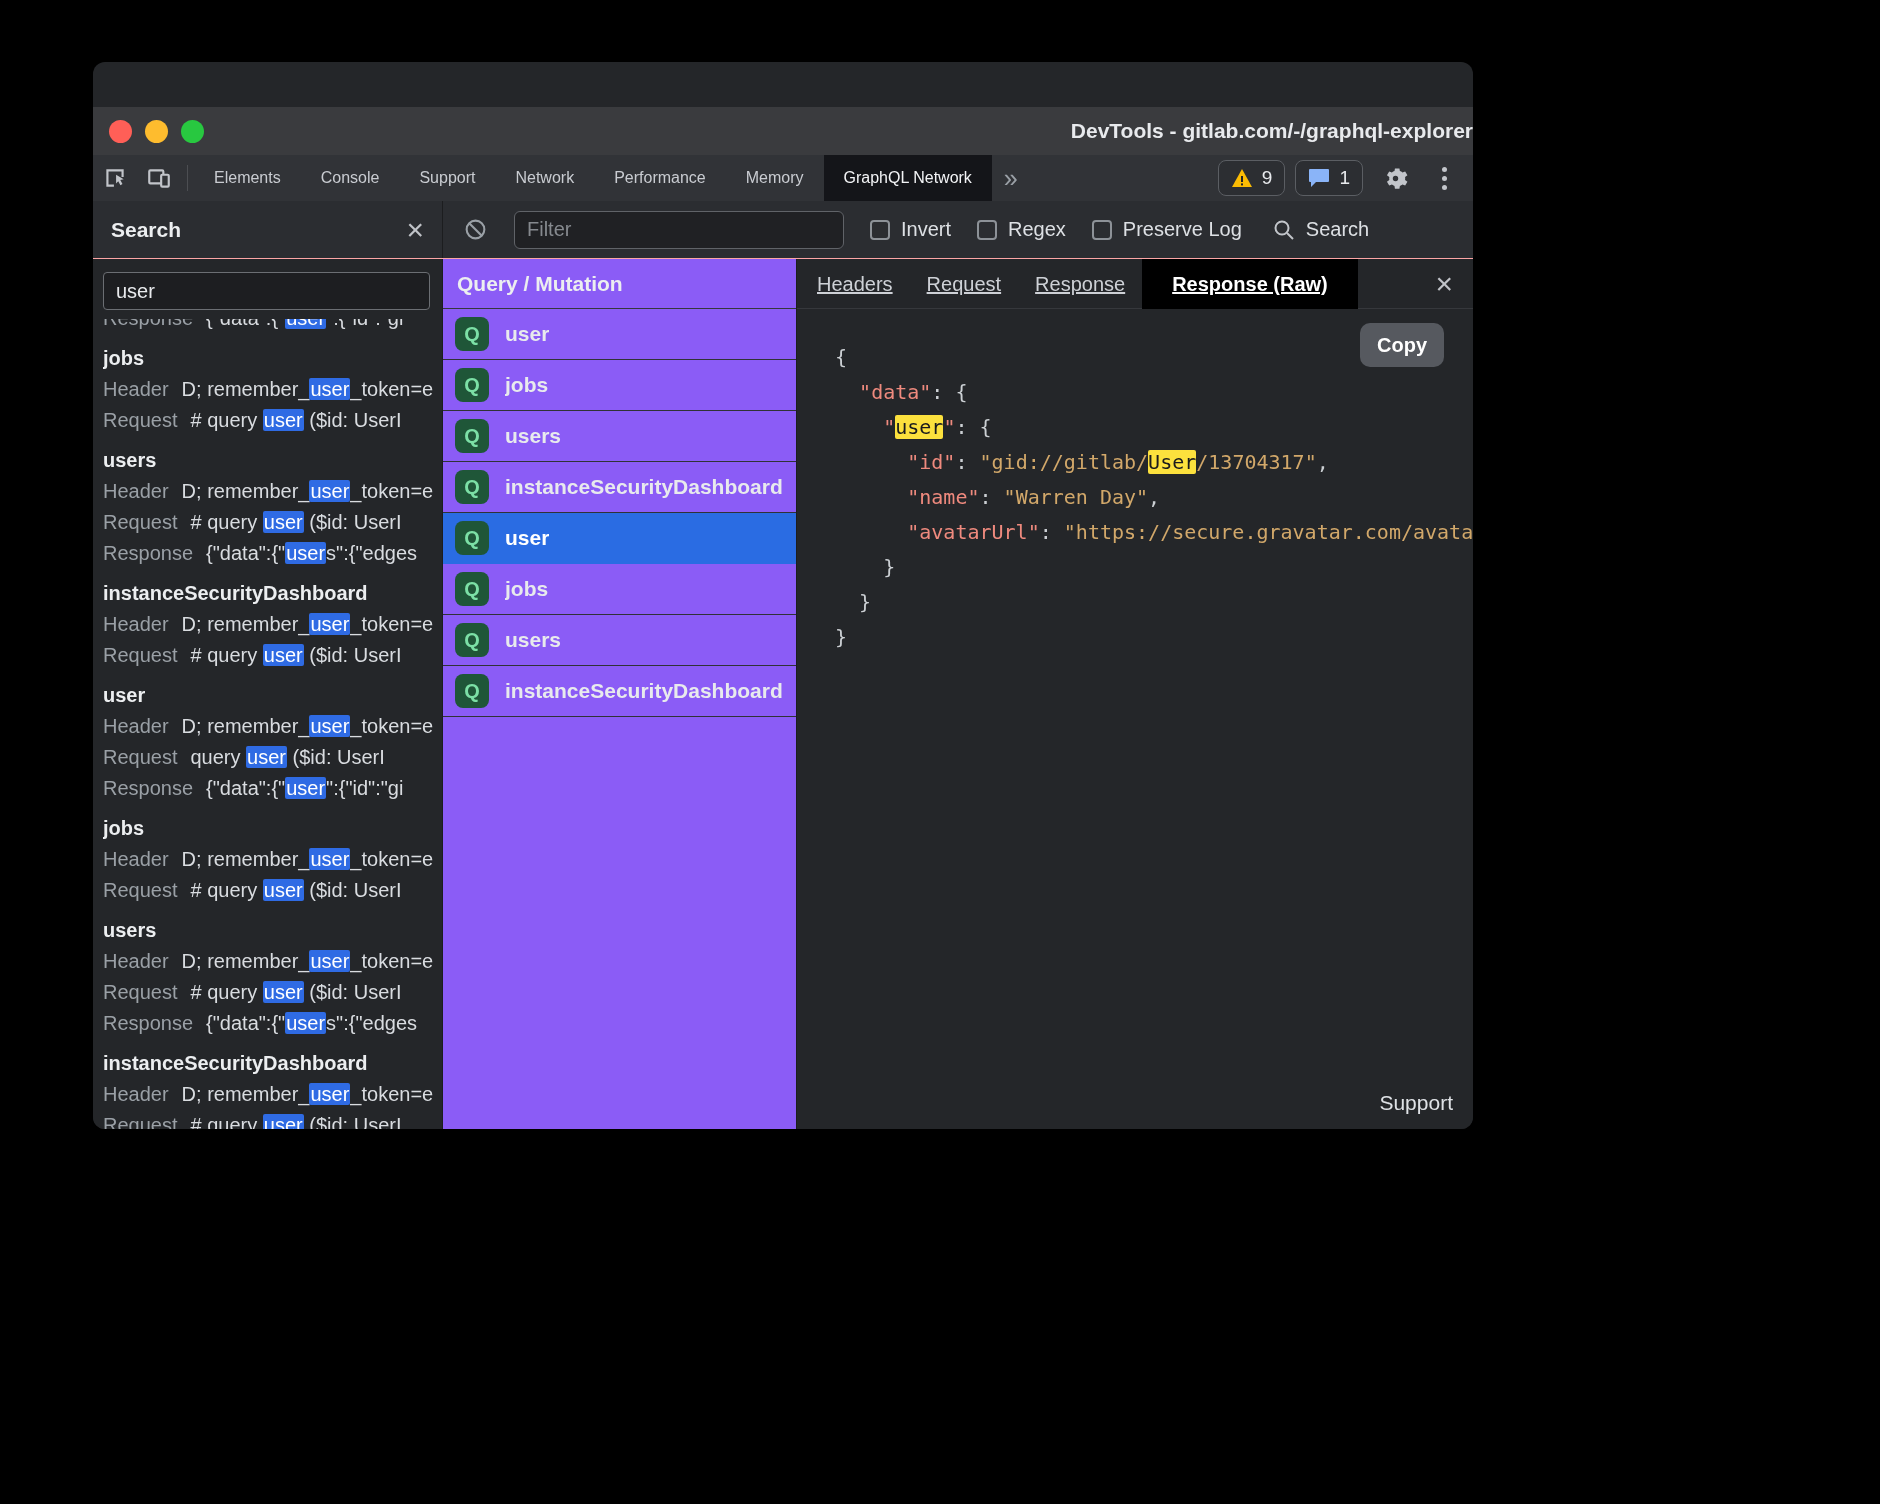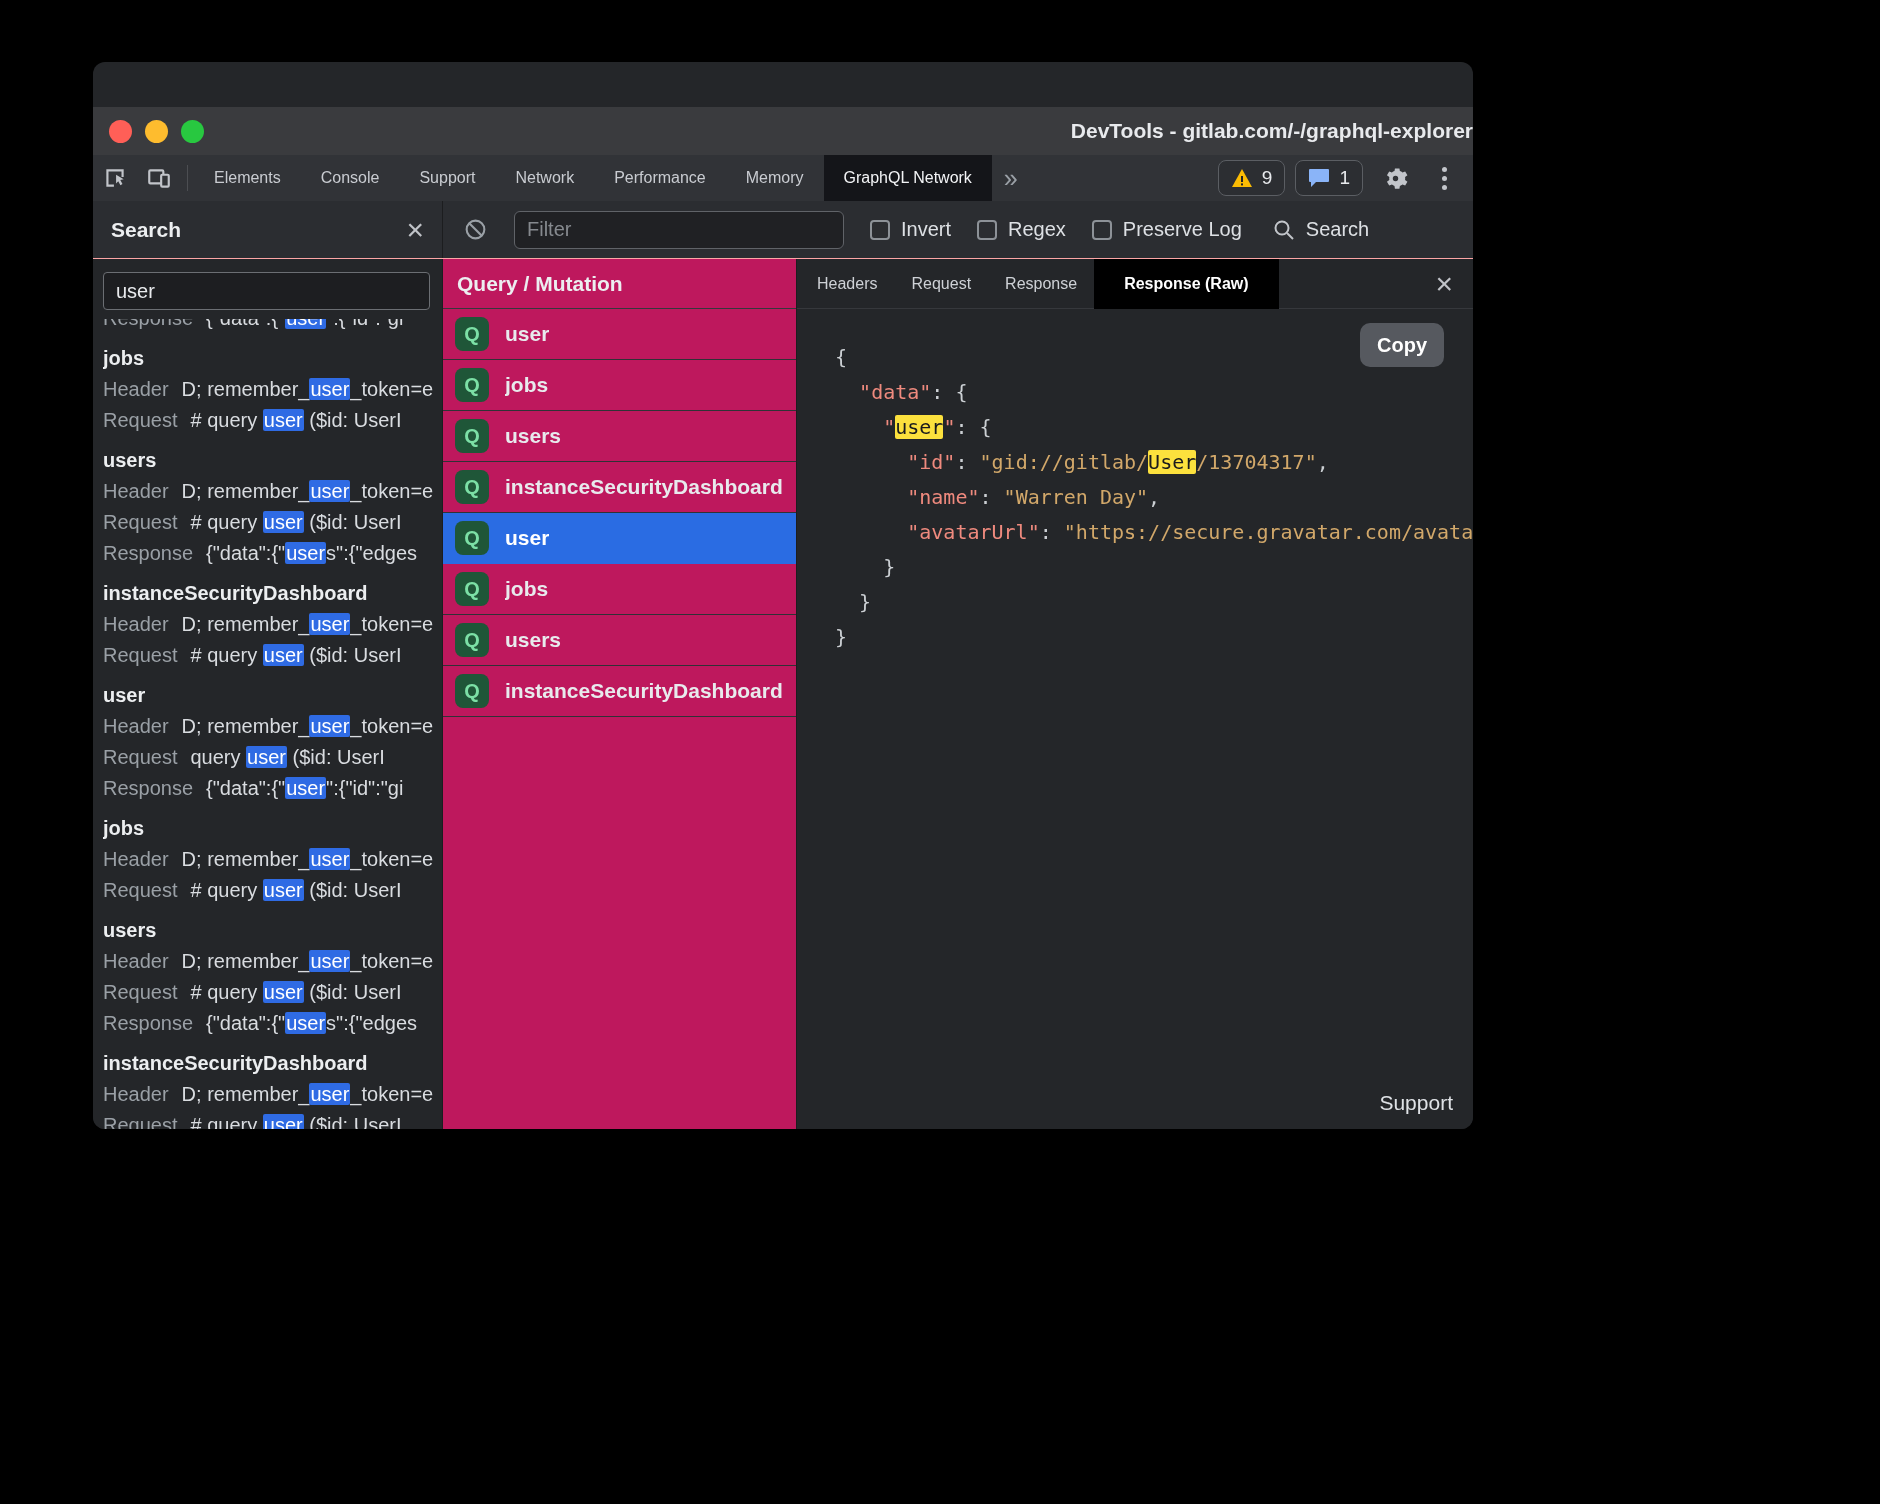--- a/index.html
+++ b/index.html
@@ -53,31 +53,31 @@
   .search-input-wrap{padding:13px 12px 9px 10px;flex:0 0 auto;}
   .search-input{width:100%;height:38px;background:#1d1e21;border:1px solid #6b6e73;border-radius:4px;color:#e8eaed;font-size:20px;padding:0 12px;font-family:inherit;outline:none;}
   .results{flex:1;overflow:hidden;padding-left:10px;font-size:20px;}
   .partial-clip{height:15px;overflow:hidden;position:relative;}
   .partial-clip .result-line{margin-top:-16px;}
   .result-group-title{margin-top:9px;line-height:31px;font-weight:700;color:#eceef0;white-space:nowrap;overflow:hidden;}
   .result-line{line-height:31px;white-space:nowrap;color:#d9dce0;overflow:hidden;}
   .line-label{color:#9aa0a6;margin-right:13px;}
   .match{background:#2f6be4;color:#fff;border-radius:2px;padding:0 1px;}
 
-  .middle-panel{width:354px;flex:0 0 auto;border-right:1px solid #1c1d1f;background:#be185d;display:flex;flex-direction:column;min-height:0;}
+  .middle-panel{width:354px;flex:0 0 auto;border-right:1px solid #1c1d1f;background:#8b5cf6;display:flex;flex-direction:column;min-height:0;}
   .list-header{height:50px;flex:0 0 auto;display:flex;align-items:center;padding:0 14px;font-size:21px;font-weight:700;color:#eceef0;border-bottom:1px solid #36383c;}
   .query-rows{flex:1;overflow:hidden;}
   .query-row{height:51px;display:flex;align-items:center;gap:16px;padding:0 12px;border-bottom:1px solid #303236;font-size:21px;font-weight:700;color:#e8eaed;}
   .query-row.selected{background:#2a6ce3;border-bottom-color:#2a6ce3;color:#fff;}
   .q-badge{width:34px;height:34px;flex:0 0 auto;border-radius:8px;background:#1f5638;color:#7ce0a6;display:flex;align-items:center;justify-content:center;font-size:20px;font-weight:700;}
   .query-label{white-space:nowrap;overflow:hidden;}
 
   .right-panel{flex:1;display:flex;flex-direction:column;background:#242629;min-width:0;min-height:0;}
   .detail-tabs{height:50px;flex:0 0 auto;display:flex;align-items:stretch;border-bottom:1px solid #36383c;padding-left:3px;}
-  .detail-tab{display:flex;align-items:center;padding:0 17px;font-size:16px;font-weight:500;color:#ced1d6;white-space:nowrap;}
+  .detail-tab{display:flex;align-items:center;padding:0 17px;font-size:20px;font-weight:500;color:#ced1d6;white-space:nowrap;text-decoration:underline;}
   .detail-tab.active{background:#000000;color:#fff;font-weight:600;padding:0 30px;}
   .detail-close{margin-left:auto;display:flex;align-items:center;padding:0 20px;}
 
   .json-view{flex:1;position:relative;padding:31px 0 0 38px;font-family:"DejaVu Sans Mono",monospace;font-size:20px;overflow:hidden;}
   .code-line{line-height:35px;white-space:pre;}
   .seg-punct{color:#ccd0d4;}
   .seg-key{color:#ef8a7e;}
   .seg-str{color:#d2a86a;}
   .seg-key-hl,.seg-str-hl{background:#fce13d;color:#1a1b1d;border-radius:2px;}
   .copy-btn{position:absolute;top:14px;right:29px;height:44px;padding:0 17px;background:#56595f;border:none;border-radius:10px;

